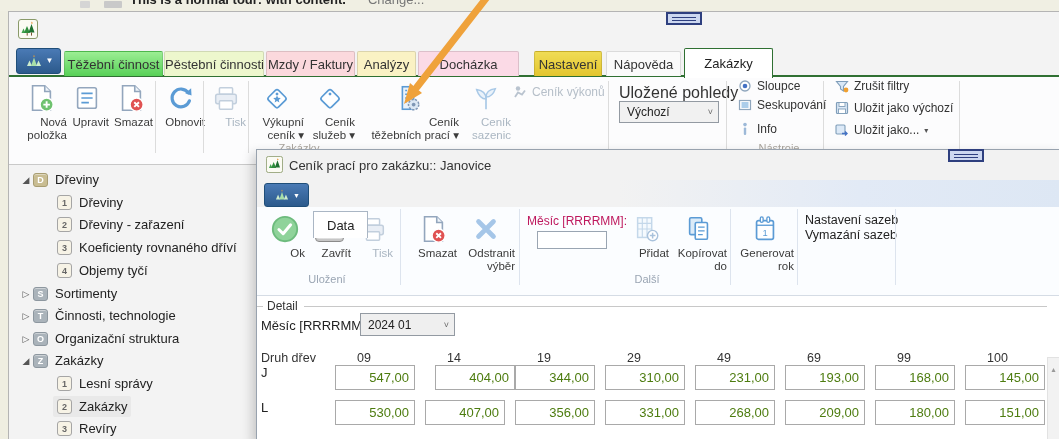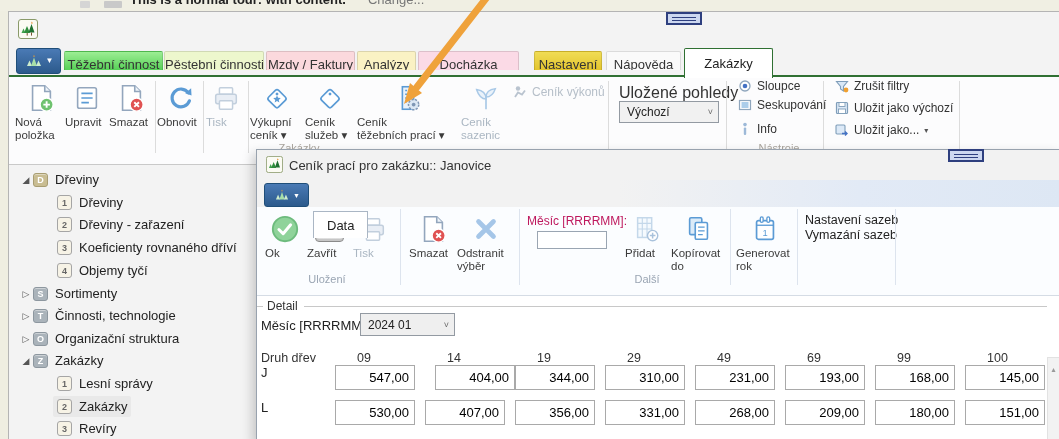--- a/index.html
+++ b/index.html
@@ -17,27 +17,27 @@
   .mw-title{position:absolute;left:40px;top:10px;font-size:14px;color:#4c4c4c;white-space:nowrap}
   .mw-logo{position:absolute;left:9px;top:7px;width:20px;height:20px}
   
   .grip{position:absolute;width:36px;height:13px;background:#ccd7f0;border:2px solid #2e3f7f;box-sizing:border-box;z-index:40}
   .grip i{position:absolute;left:4px;right:4px;height:1px;background:#2e3f7f}
   
   .tabstrip{position:absolute;left:0;top:33px;width:100%;height:32px}
   .appbtn{position:absolute;left:7px;top:3px;width:45px;height:26px;border:1px solid #1f4e79;border-radius:3px;
           background:linear-gradient(#4a7ab5,#2c5a8c);display:flex;align-items:center;justify-content:center;gap:2px;box-sizing:border-box}
   .appbtn .caret{color:#fff;font-size:8px;line-height:8px}
-  .mtab{position:absolute;top:6px;height:19px;line-height:25px;text-align:center;font-size:13px;color:#333;
+  .mtab{position:absolute;top:6px;height:25px;line-height:25px;text-align:center;font-size:13px;color:#333;
         border:1px solid rgba(0,0,0,.12);border-bottom:none;border-radius:2px 2px 0 0;box-sizing:border-box;white-space:nowrap;overflow:hidden}
   .mtab.active{top:3px;height:30px;line-height:30px;background:#fff !important;border:1px solid #2f7032;border-bottom:none;z-index:3;color:#222}
   .greenline{position:absolute;left:0;top:30px;width:100%;height:2px;background:#2f7032}
   
   .ribbon{position:absolute;left:0;top:65px;width:100%;height:87px;background:#fcfcfd}
-  .bb{position:absolute;top:3px;text-align:left;font-size:11.5px;line-height:13px;color:#3b3b3b;cursor:default}
+  .bb{position:absolute;top:3px;text-align:right;font-size:11.5px;line-height:13px;color:#3b3b3b;cursor:default}
   .bb .ic{height:36px;display:flex;align-items:center;justify-content:center}
   .bb .lb{white-space:pre-line}
   .bb.disabled{color:#aab6c2}
   .vdiv{position:absolute;top:4px;height:72px;width:1px;background:#dcdcdc}
   .grouplab{position:absolute;top:65px;font-size:11px;color:#a9a49d;text-align:center}
   .viewslab{position:absolute;left:610px;top:7px;font-size:16px;color:#333}
   .combo{position:absolute;box-sizing:border-box;border:1px solid #939aa2;background:#f1f1f1;font-size:12px;color:#222;
          display:flex;align-items:center;padding-left:7px}
   .combo .chev{position:absolute;right:5px;color:#666;font-size:9px}
   .smallbtn{position:absolute;display:flex;align-items:center;gap:5px;font-size:12px;color:#333;white-space:nowrap}
@@ -75,21 +75,21 @@
           box-shadow:inset 0 -2px 0 #c6c6c6;font-size:10px;color:#333;display:flex;align-items:center;justify-content:center}
   
   .detail{position:absolute;left:0;top:145px;right:0;bottom:0;background:#fff;border-top:1px solid #d5dce5}
   .legend-dash{position:absolute;left:0;top:10px;width:6px;height:1px;background:#c8c8c8}
   .legend-text{position:absolute;left:8px;top:3px;font-size:12px;color:#333;background:#fff;padding:0 2px}
   .legend-line{position:absolute;left:47px;top:10px;right:14px;height:1px;background:#c8c8c8}
   .dmonthlab{position:absolute;left:4px;top:22px;font-size:13px;color:#222}
   .colhead{position:absolute;top:55px;font-size:12.5px;color:#333}
   .rowlab{position:absolute;left:4px;font-size:13px;color:#222}
   .cellbox{position:absolute;width:80px;height:25px;box-sizing:border-box;border:1px solid #a9a9a9;background:#fff;
-           font-size:13px;color:#000000;display:flex;align-items:center;justify-content:flex-end;padding-right:5px}
+           font-size:13px;color:#4d7c0f;display:flex;align-items:center;justify-content:flex-end;padding-right:5px}
   .vscroll{position:absolute;left:790px;top:61px;width:13px;bottom:0;background:#f2f2f2;border:1px solid #e2e2e2;box-sizing:border-box;text-align:center}
   .vscroll span{font-size:8px;color:#9a9a9a;line-height:12px}
   
   #arrow-overlay{position:absolute;left:0;top:0;width:1059px;height:439px;pointer-events:none;z-index:60}
   svg text{font-family:"Liberation Sans",sans-serif}
 </style>
 </head>
 <body>
 
 <svg width="0" height="0" style="position:absolute">

